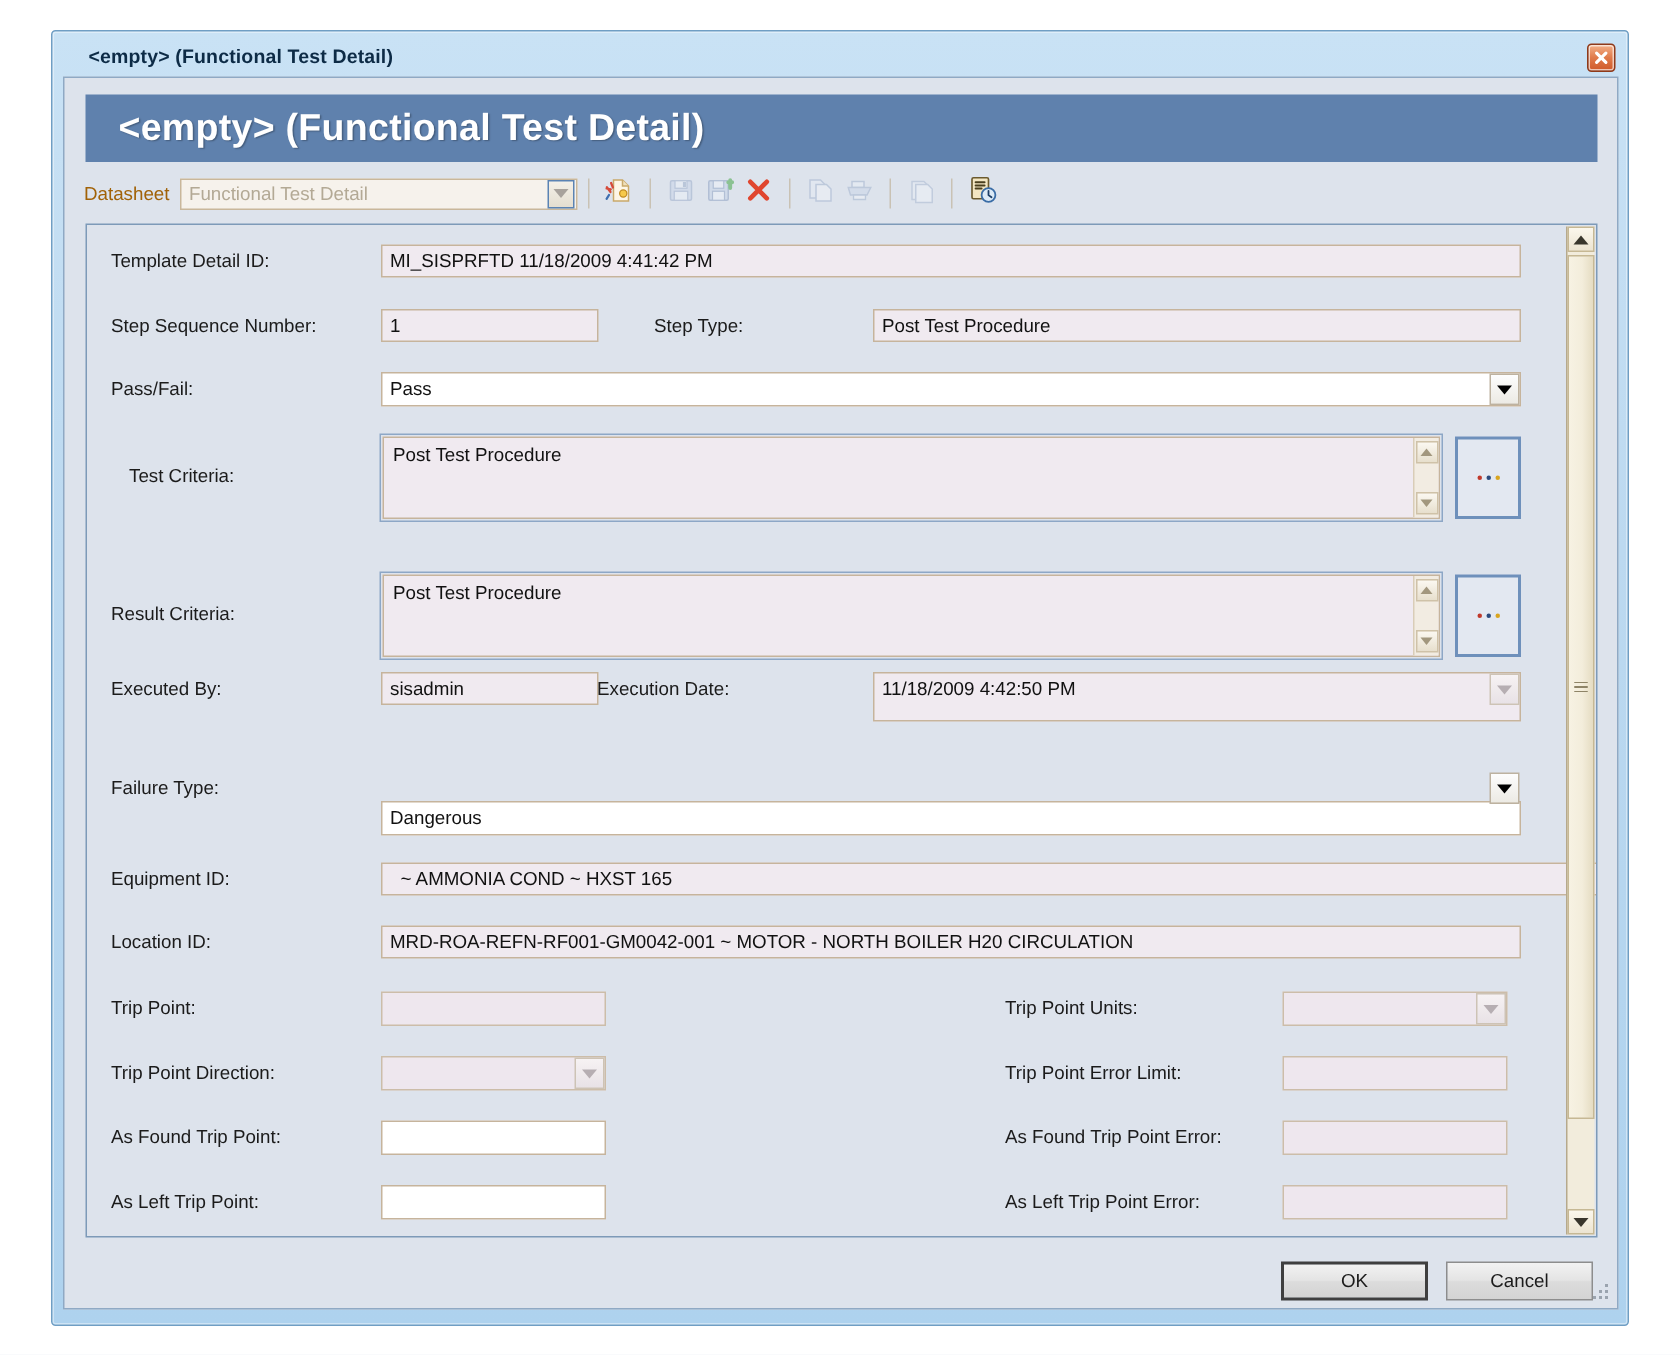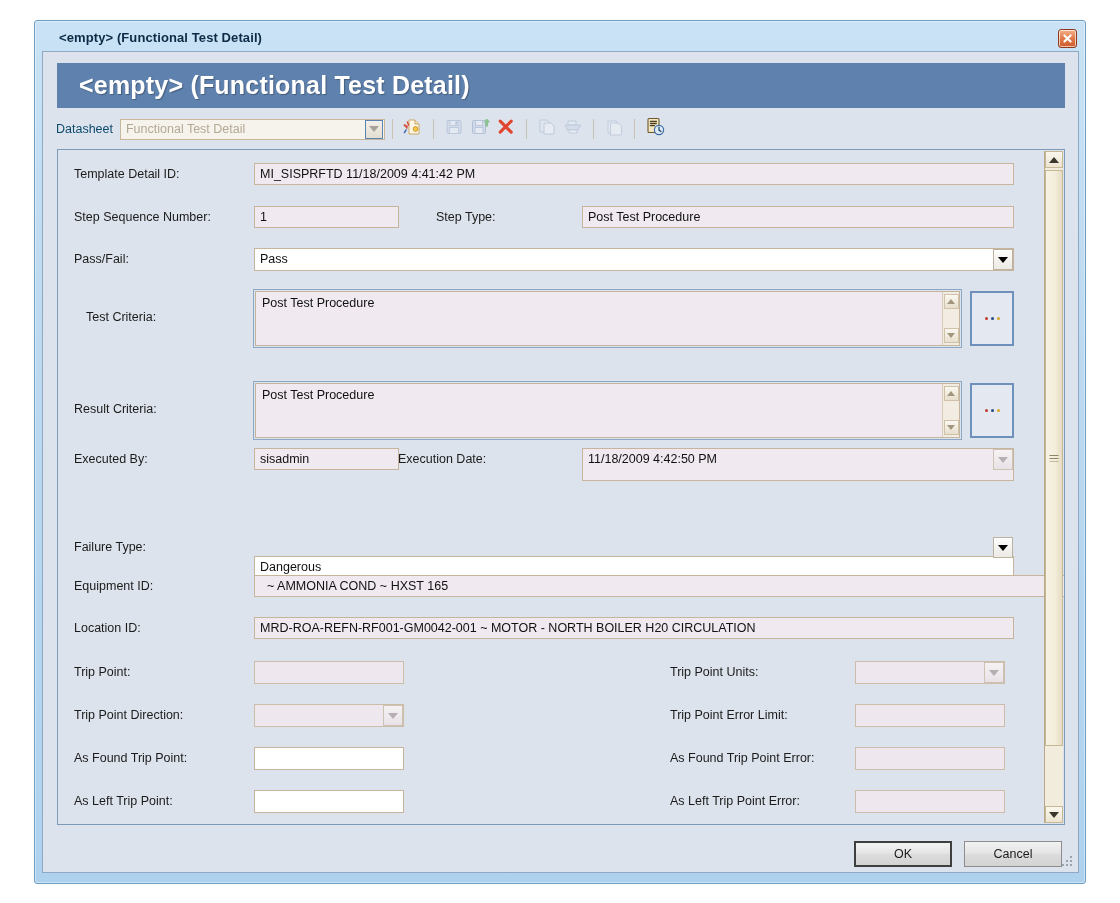--- a/index.html
+++ b/index.html
@@ -105,21 +105,21 @@
     top: 62px;
     width: 1012px;
     height: 30px;
     display: flex;
     align-items: center;
     box-sizing: border-box;
     padding-left: 3px;
   }
   .ds-label {
     font-size: 12.5px;
-    color: #0c4a6e;
+    color: #a16207;
     margin-right: 7px;
     white-space: nowrap;
   }
   .ds-combo {
     width: 265px;
     height: 21px;
     background: #f6f2ec;
     border: 1px solid #c9b79b;
     box-sizing: border-box;
     display: flex;
@@ -573,21 +573,21 @@
             <span class="lbl" style="left:16px;">Executed By:</span>
             <span class="fld ro" style="left:196px;top:3px;width:145px;height:22px;line-height:20px;">sisadmin</span>
             <span class="lbl" style="left:340px;">Execution Date:</span>
             <span class="fld ro" style="left:524px;top:3px;width:432px;height:33px;line-height:21px;">11/18/2009 4:42:50 PM</span>
             <span class="combo-arrow off" style="left:935px;top:4px;width:20px;height:21px;">
               <span class="tri-dn gray"></span>
             </span>
           </div>
 
 
-          <div class="row" style="top:383px;">
+          <div class="row" style="top:361px;">
             <span class="lbl" style="left:16px;">Failure Type:</span>
             <span class="fld rw" style="left:196px;top:3px;width:760px;height:23px;line-height:21px;margin-top:20px;">Dangerous</span>
             <span class="combo-arrow" style="left:935px;top:4px;width:20px;height:21px;">
               <span class="tri-dn"></span>
             </span>
           </div>
 
           <div class="row" style="top:422px;">
             <span class="lbl" style="left:16px;">Equipment ID:</span>
             <span class="fld ro" style="left:196px;top:3px;width:818px;height:22px;line-height:20px;padding-left:12px;">~ AMMONIA COND ~ HXST 165</span>

